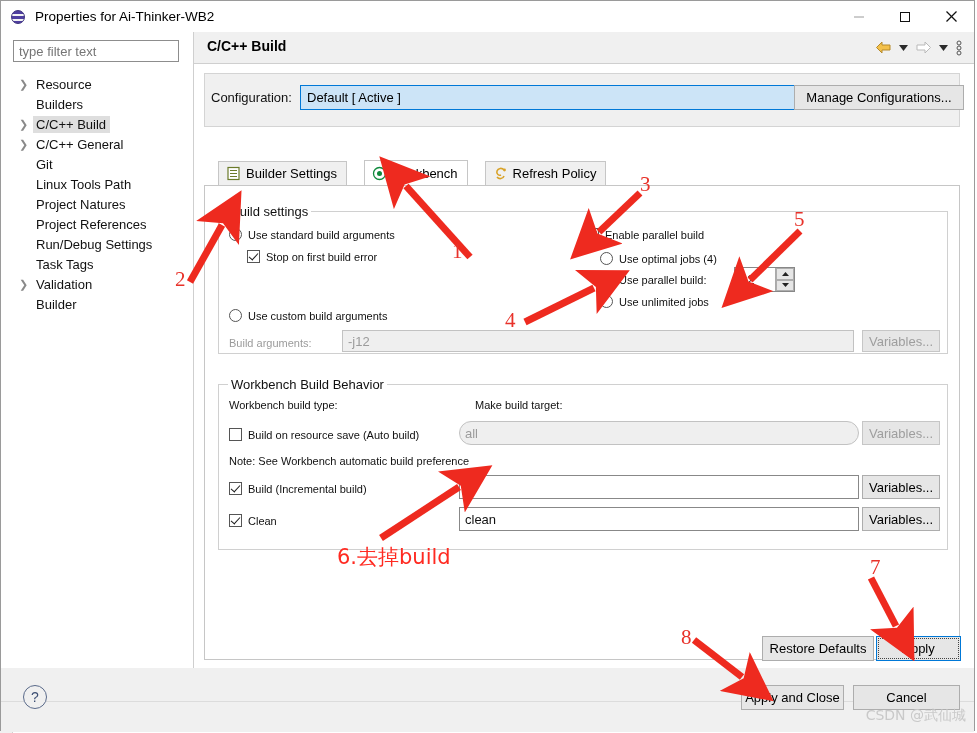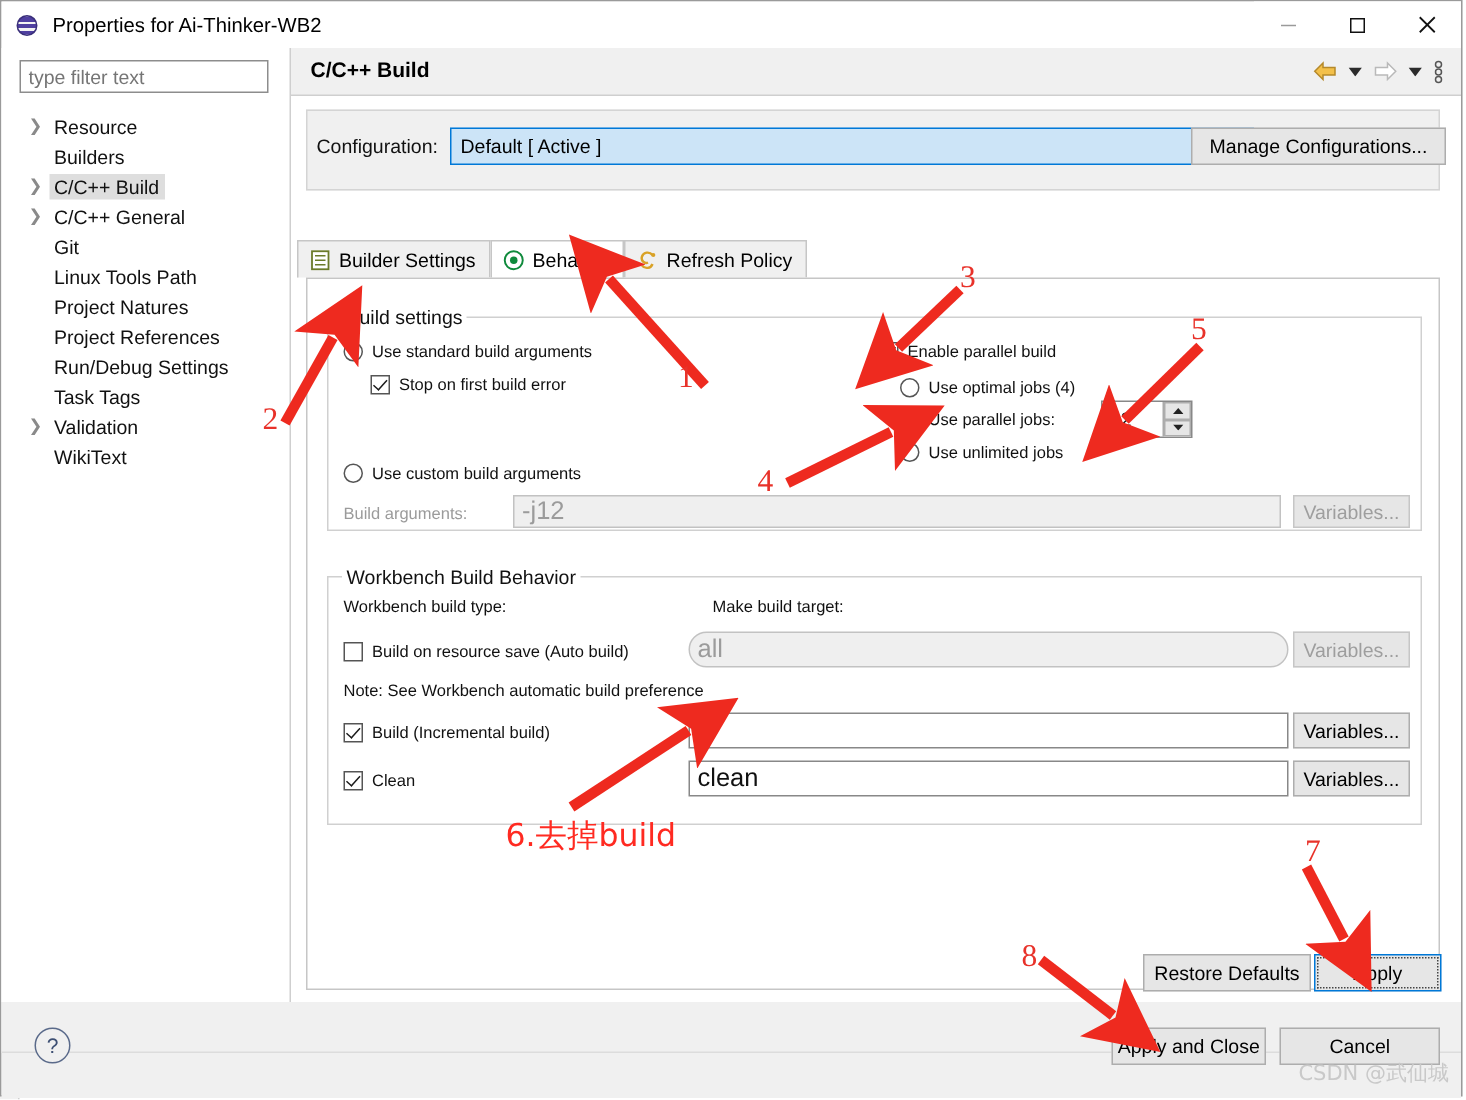--- a/index.html
+++ b/index.html
@@ -236,24 +236,25 @@
     color: #000;
     display: flex;
     align-items: center;
     justify-content: center;
     font-family: "Liberation Sans", sans-serif;
   }
 
   
   .tabs {
     position: absolute;
-    left: 4px; top: 128px;
+    left: 24px; top: 128px;
     height: 26px;
     display: flex;
-    align-items: flex-start;
+    align-items: center;
+    gap: 17px;
   }
   .tab {
     height: 25px;
     display: flex;
     align-items: center;
     gap: 5px;
     padding: 0 9px 0 7px;
     font-size: 13px;
     color: #000;
     border: 1px solid #c6c6c6;
@@ -339,21 +340,21 @@
     border: solid #1a1a1a;
     border-width: 0 1.6px 1.6px 0;
     transform: rotate(42deg);
   }
 
   .textfield {
     position: absolute;
     border: 1px solid #888;
     box-sizing: border-box;
     background: #ffffff;
-    font-size: 17px;
+    font-size: 13px;
     color: #111;
     padding-left: 5px;
     line-height: normal;
     display: flex;
     align-items: center;
     font-family: "Liberation Sans", sans-serif;
   }
   .textfield.disabled {
     background: #efefef;
     border-color: #c2c2c2;
@@ -542,21 +543,21 @@
         <div class="tree-item">
           <span class="twisty"></span>
           <span class="tlabel">Task Tags</span>
         </div>
         <div class="tree-item">
           <span class="twisty">❯</span>
           <span class="tlabel">Validation</span>
         </div>
         <div class="tree-item">
           <span class="twisty"></span>
-          <span class="tlabel">WikiText</span>
+          <span class="tlabel">Builder</span>
         </div>
       </div>
     </div>
 
     <div class="right-pane">
 
       <div class="page-header">
         <div class="page-title">C/C++ Build</div>
         <div class="header-tools">
           <div class="tool-btn">
@@ -614,21 +615,21 @@
           </span>
           <span>Builder Settings</span>
         </div>
         <div class="tab active">
           <span class="tab-icon">
             <svg width="15" height="15" viewBox="0 0 15 15">
               <circle cx="7.5" cy="7.5" r="6" fill="#fff" stroke="#0f8a3c" stroke-width="1.3"></circle>
               <circle cx="7.5" cy="7.5" r="2.5" fill="#0f8a3c"></circle>
             </svg>
           </span>
-          <span>Behavior</span>
+          <span>Workbench</span>
         </div>
         <div class="tab">
           <span class="tab-icon">
             <svg width="15" height="15" viewBox="0 0 15 15">
               <path d="M11 4 C9 1.5 5 2 4 5 C3 8 6 10 8 9" fill="none" stroke="#d9a227" stroke-width="1.6"></path>
               <path d="M4 11 C6 13.5 10 13 11 10" fill="none" stroke="#d9a227" stroke-width="1.6"></path>
               <circle cx="11.5" cy="4" r="1.4" fill="#d9a227"></circle>
             </svg>
           </span>
           <span>Refresh Policy</span>
@@ -659,21 +660,21 @@
           <div class="ctl" style="left:367px; top:16px;">
             <span class="checkbox on"></span>
             <span>Enable parallel build</span>
           </div>
           <div class="ctl" style="left:381px; top:40px;">
             <span class="radio"></span>
             <span>Use optimal jobs (4)</span>
           </div>
           <div class="ctl" style="left:381px; top:61px;">
             <span class="radio on"></span>
-            <span>Use parallel jobs:</span>
+            <span>Use parallel build:</span>
           </div>
           <div class="spinner" style="left:515px; top:55px; width:61px; height:25px;">
             <span class="sval">12</span>
             <span class="sbtns">
               <span class="sbtn">
                 <svg width="7" height="4" viewBox="0 0 7 4">
                     <path d="M3.5 0 L7 4 L0 4 Z" fill="#222"></path>
                   </svg>
               </span>
               <span class="sbtn">

